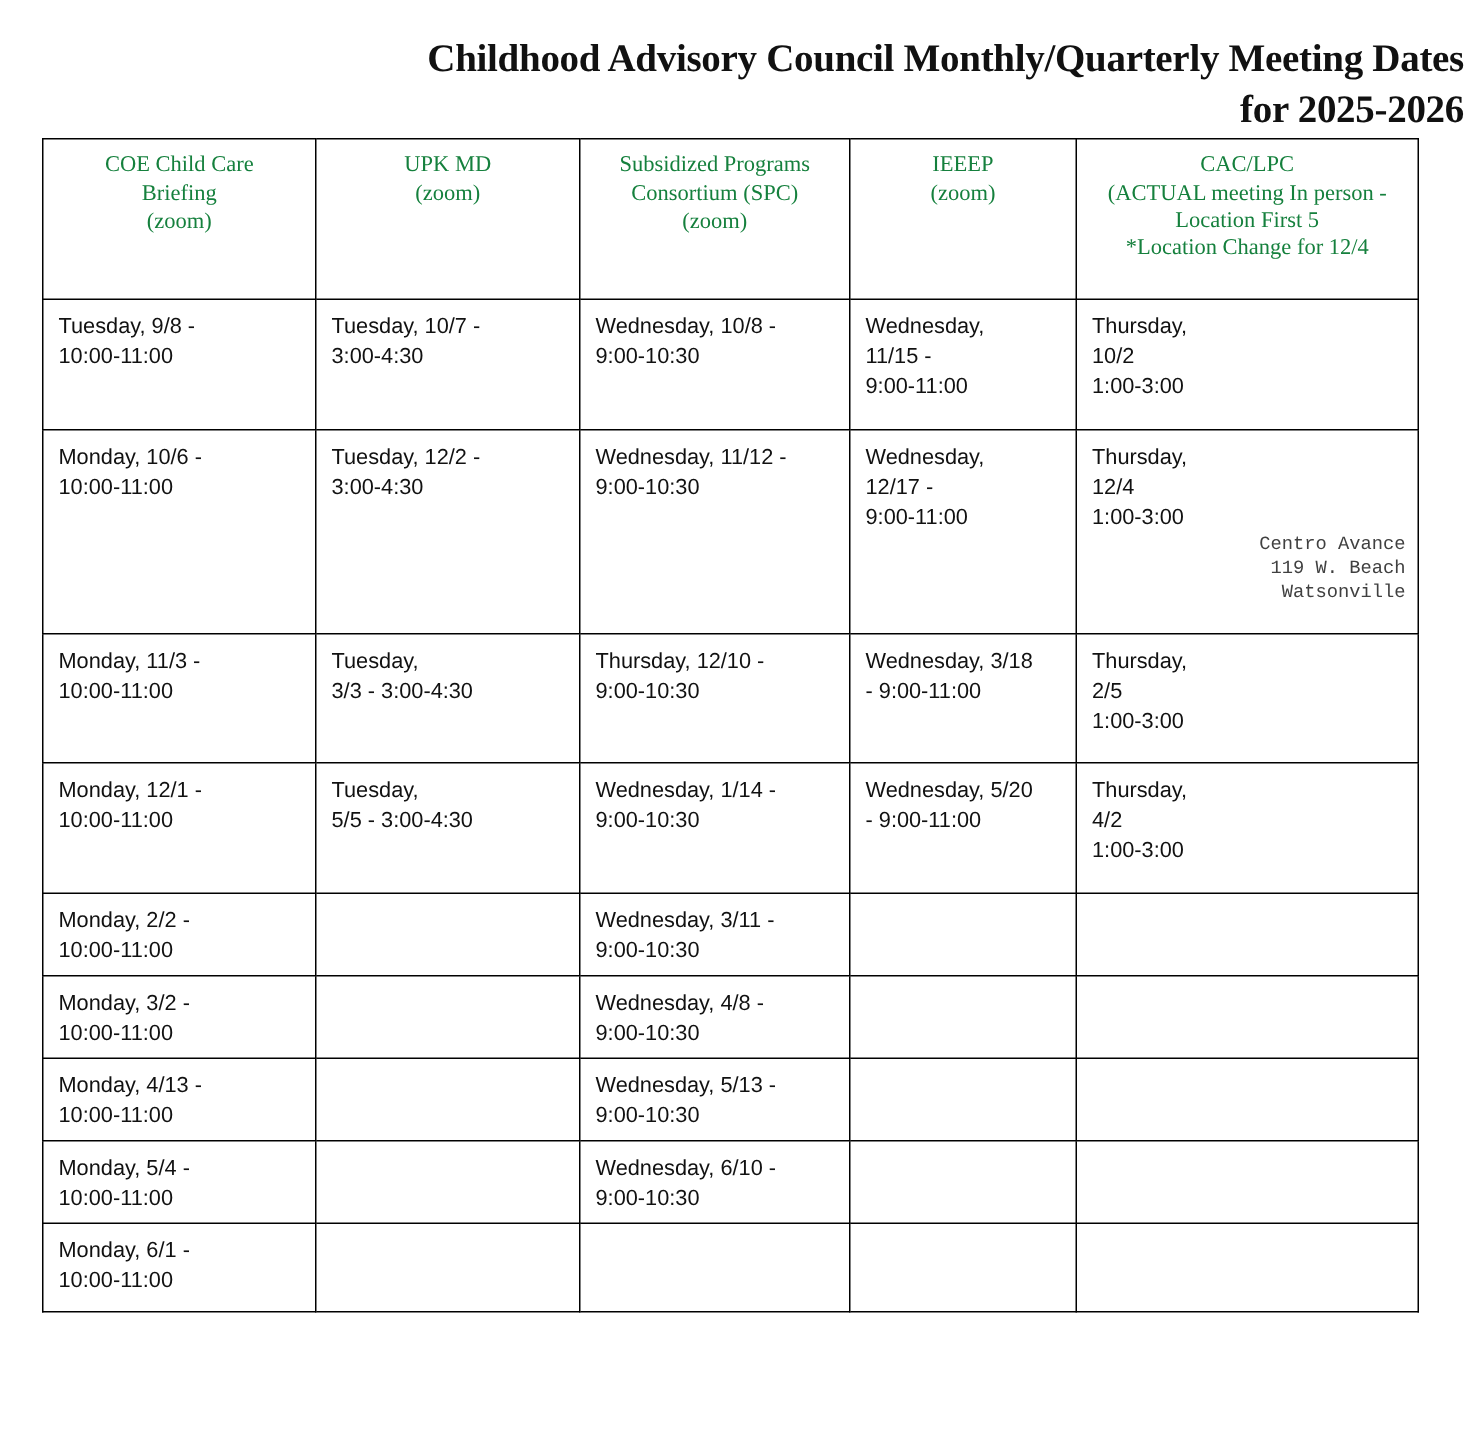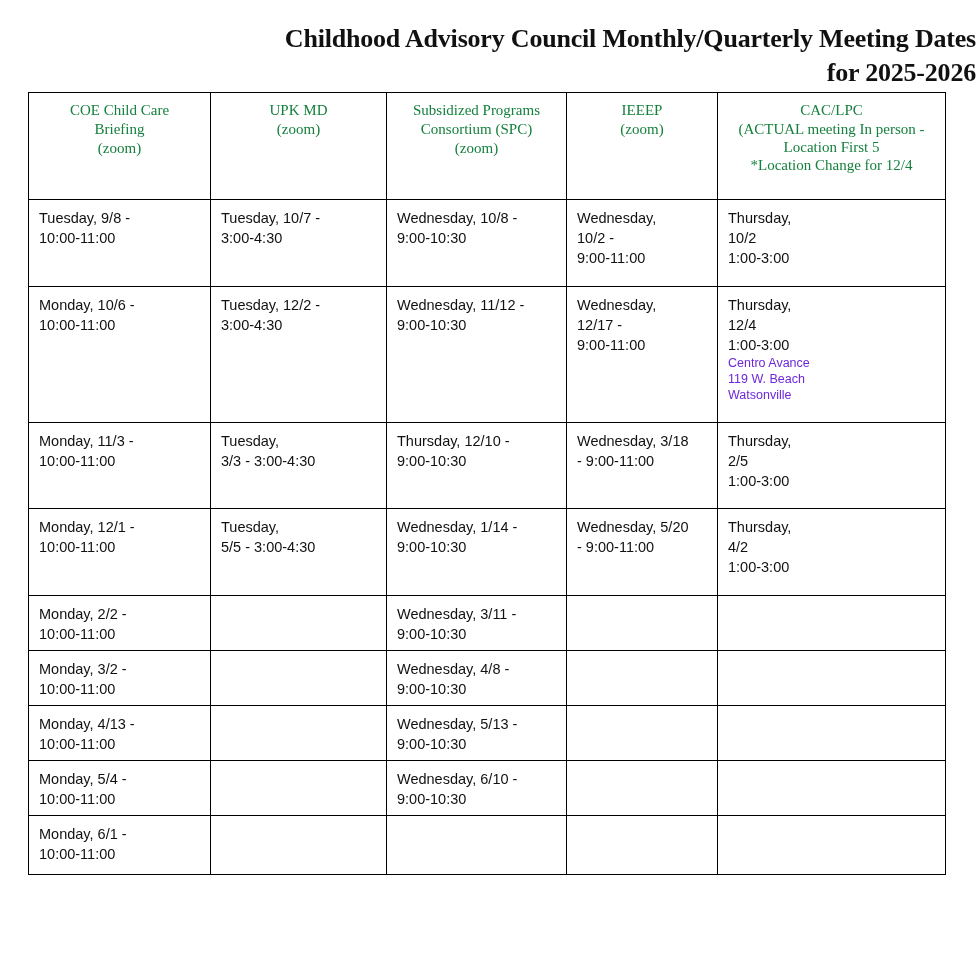--- a/index.html
+++ b/index.html
@@ -86,25 +86,26 @@
   .schedule-table tbody td {
     padding: 8px 8px 6px 10px;
     font-family: "Liberation Sans", sans-serif;
     font-size: 14.5px;
     line-height: 20px;
     color: #111111;
   }
   .cell-line { display: block; white-space: pre; }
   .cell-sub {
     display: block;
-    font-family: Liberation Sans, sans-serif;
+    font-family: Liberation Mono, monospace;
     font-size: 12.5px;
     line-height: 16px;
     white-space: pre;
-    color: #6d28d9;
+    color: #404040;
+    text-align: right;
   }
 
   
   tr.r1 td { height: 72px; }
   tr.r2 td { height: 121px; }
   tr.r3 td { height: 71px; margin-left: 32px; }
   tr.r4 td { height: 72px; }
   tr.r5 td { height: 66px; }
   tr.r6 td { height: 33px; }
   tr.r7 td { height: 33px; }
@@ -167,21 +168,21 @@
           <td>
             <span class="cell-line">Tuesday, 10/7 -</span>
             <span class="cell-line">3:00-4:30</span>
           </td>
           <td>
             <span class="cell-line">Wednesday, 10/8 -</span>
             <span class="cell-line">9:00-10:30</span>
           </td>
           <td>
             <span class="cell-line">Wednesday,</span>
-            <span class="cell-line">10/2 -</span>
+            <span class="cell-line">11/15 -</span>
             <span class="cell-line">9:00-11:00</span>
           </td>
           <td>
             <span class="cell-line">Thursday,</span>
             <span class="cell-line">10/2</span>
             <span class="cell-line">1:00-3:00</span>
           </td>
         </tr>
         <tr class="r2">
           <td>

